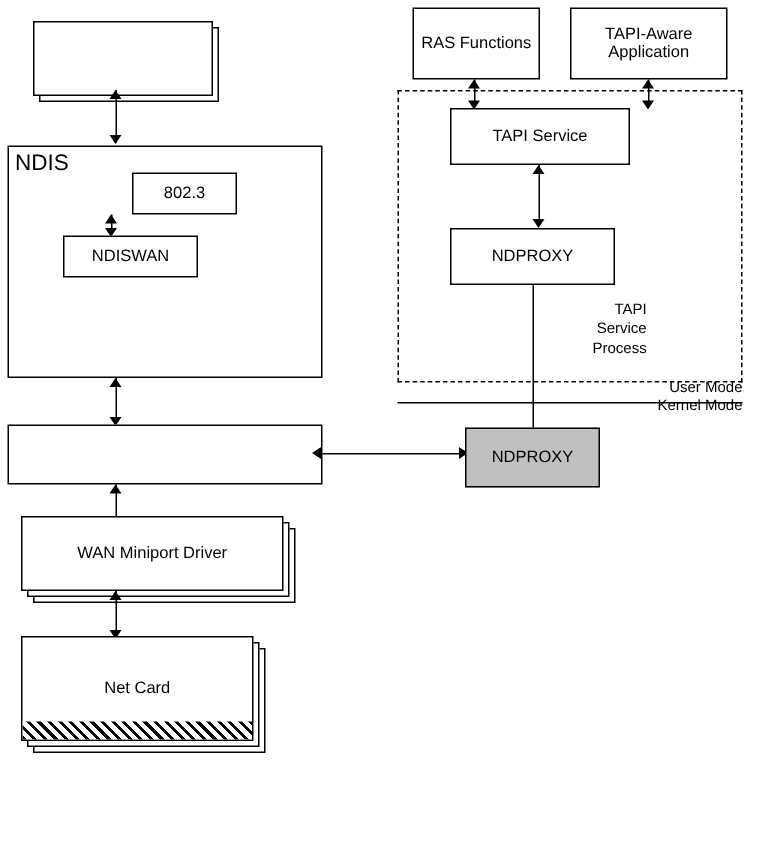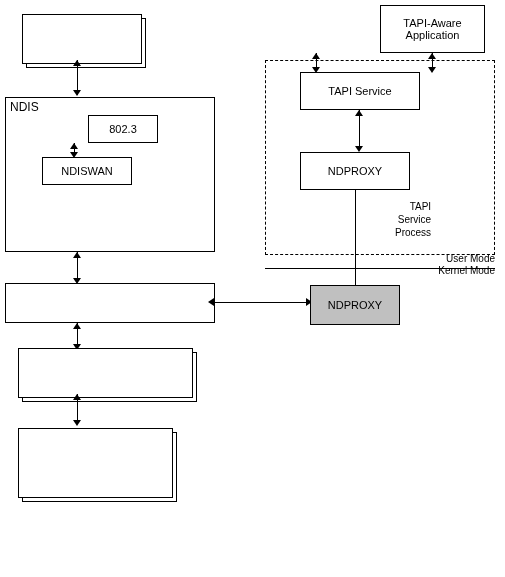--- a/index.html
+++ b/index.html
@@ -123,21 +123,21 @@
 
   <div class="stacked-layer" style="left:26px; top:18px; width:120px; height:50px;"></div>
   <div class="stacked-layer" style="left:22px; top:14px; width:120px; height:50px;"></div>
 
   <div class="arrow-line arrow-v" style="left:77px; top:60px; height:35px;"></div>
   <div class="arrowhead-down" style="left:73px; top:90px;"></div>
   <div class="arrowhead-up" style="left:73px; top:60px;"></div>
 
   <div class="box" style="left:5px; top:97px; width:210px; height:155px;">
   </div>
-  <span style="position:absolute; left:10px; top:100px; font-size:12px;">NDIS</span>
+  <span style="position:absolute; left:10px; top:100px; font-size:15px;">NDIS</span>
 
   <div class="box" style="left:40px; top:115px; width:70px; height:28px;margin-left:48px;">
     <span>802.3</span>
   </div>
 
   <div class="arrow-line arrow-v" style="left:74px; top:143px; height:12px;"></div>
   <div class="arrowhead-down" style="left:70px; top:152px;"></div>
   <div class="arrowhead-up" style="left:70px; top:143px;"></div>
 
   <div class="box" style="left:42px; top:157px; width:90px; height:28px;">
@@ -153,28 +153,38 @@
   <div class="arrow-line arrow-h" style="left:215px; top:302px; width:95px;"></div>
   <div class="arrowhead-left" style="left:208px; top:298px;"></div>
   <div class="arrowhead-right" style="left:306px; top:298px;"></div>
 
   <div class="arrow-line arrow-v" style="left:77px; top:323px; height:25px;"></div>
   <div class="arrowhead-down" style="left:73px; top:344px;"></div>
   <div class="arrowhead-up" style="left:73px; top:323px;"></div>
 
   <div class="stacked-layer" style="left:22px; top:352px; width:175px; height:50px;"></div>
   <div class="stacked-layer" style="left:18px; top:348px; width:175px; height:50px;"></div>
+  <div class="box" style="left:14px; top:344px; width:175px; height:50px;">
+    <span>WAN Miniport Driver</span>
+  </div>
 
   <div class="arrow-line arrow-v" style="left:77px; top:394px; height:30px;"></div>
   <div class="arrowhead-down" style="left:73px; top:420px;"></div>
   <div class="arrowhead-up" style="left:73px; top:394px;"></div>
 
   <div class="stacked-layer" style="left:22px; top:432px; width:155px; height:70px;"></div>
   <div class="stacked-layer" style="left:18px; top:428px; width:155px; height:70px;"></div>
-
+  <div class="box" style="left:14px; top:424px; width:155px; height:70px; overflow:hidden;">
+    <span>Net Card</span>
+    <div class="hatch"></div>
+  </div>
+
+  <div class="box" style="left:275px; top:5px; width:85px; height:48px;">
+    <span style="text-align:center;">RAS Functions</span>
+  </div>
 
   <div class="box" style="left:380px; top:5px; width:105px; height:48px;">
     <span style="">TAPI-Aware Application</span>
   </div>
 
   <div class="dashed-container" style="left:265px; top:60px; width:230px; height:195px;"></div>
 
   <span style="position:absolute; left:395px; top:200px; font-size:10px; text-align:right; line-height:1.3;">TAPI<br>Service<br>Process</span>
 
   <div class="box" style="left:300px; top:72px; width:120px; height:38px;">

